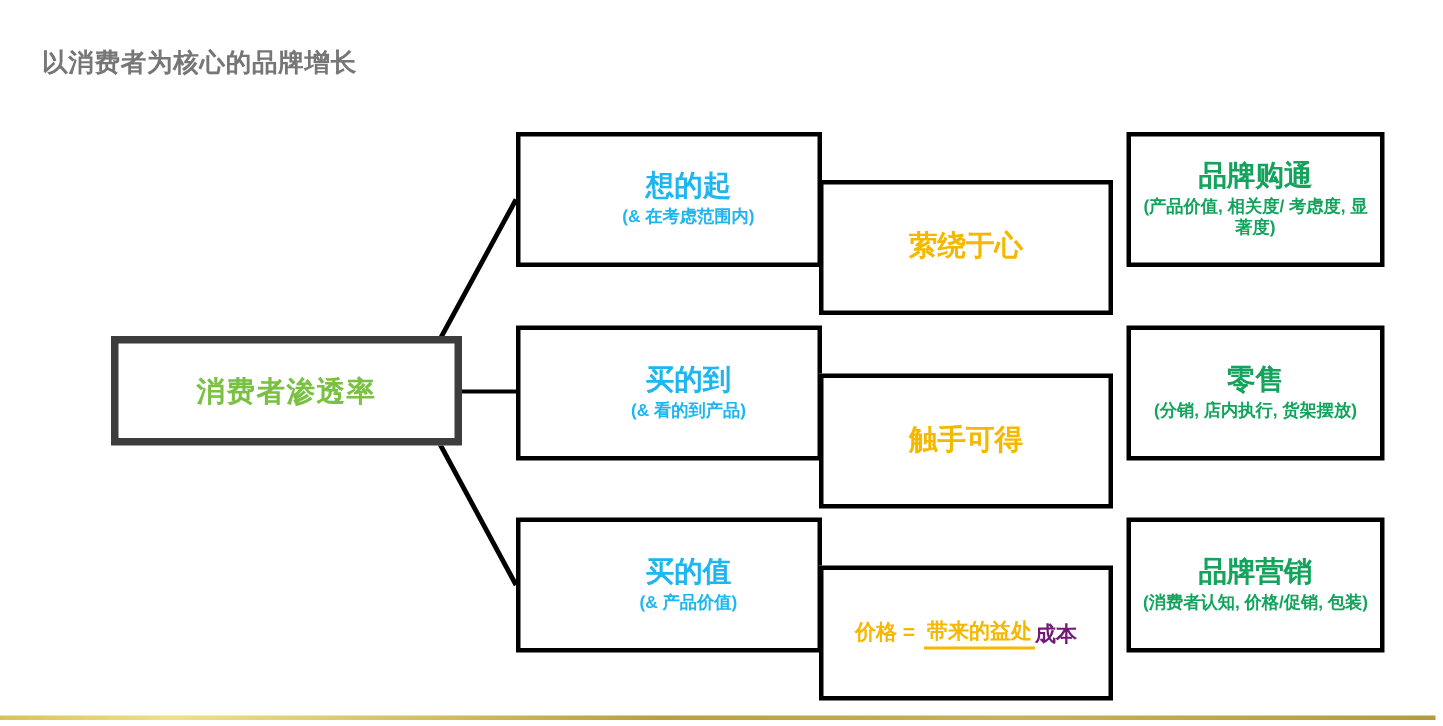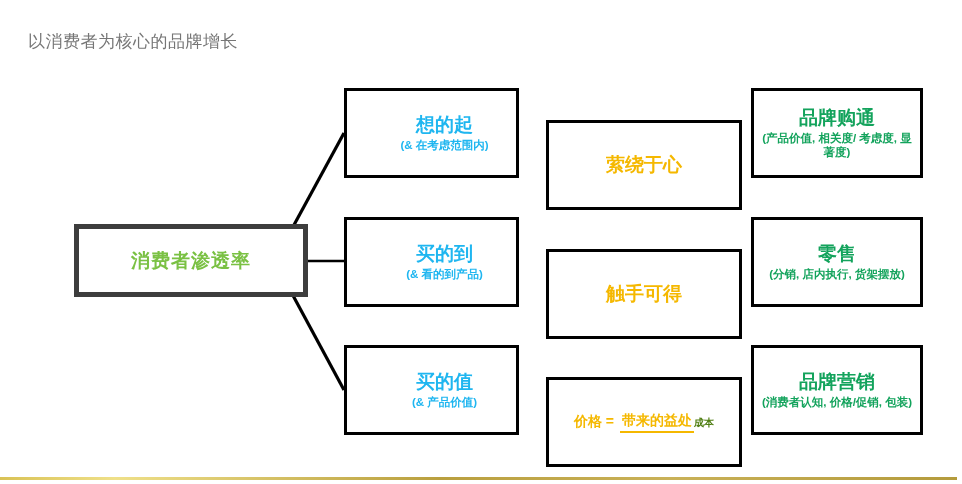--- a/index.html
+++ b/index.html
@@ -22,21 +22,21 @@
     height: 484px;
     background: #ffffff;
   }
 
   
   .slide-title {
     position: absolute;
     left: 28px;
     top: 30px;
     font-size: 17px;
-    font-weight: normal;
+    font-weight: bold;
     color: #767676;
     letter-spacing: 0.5px;
     white-space: nowrap;
   }
 
   
   .connectors {
     position: absolute;
     left: 0; top: 0;
     width: 962px;
@@ -93,21 +93,21 @@
     line-height: 1.25;
     margin-top: 2px;
   }
 
   
   .col-a .main, .col-a .sub { color: #1fb6f0; }
   .col-b .main, .col-b .sub { color: #f5b800; }
   .col-c .main, .col-c .sub { color: #13a35c; }
 
   
-  .c-a { left: 344px; width: 175px; padding-left: 32px; }
+  .c-a { left: 344px; width: 204px; padding-left: 32px; }
   .c-b { left: 546px; width: 196px; margin-top: 32px; }
   .c-c { left: 751px; width: 172px; }
 
   .r-1 { top: 88px;  height: 90px; }
   .r-2 { top: 217px; height: 90px; }
   .r-3 { top: 345px; height: 90px; }
 
   
   .col-b .main { font-size: 19px; }
   .col-b.r-3 { }
@@ -132,23 +132,23 @@
   }
   .fraction .num {
     font-size: 14px;
     font-weight: bold;
     color: #f5b800;
     border-bottom: 2px solid #f5b800;
     padding: 0 2px 1px 2px;
     white-space: nowrap;
   }
   .fraction .den {
-    font-size: 10px;
-    font-weight: bold;
-    color: #4d7c0f;
+    font-size: 14px;
+    font-weight: bold;
+    color: #701a75;
     padding-top: 1px;
     white-space: nowrap;
   }
 
   
   .gold-rule {
     position: absolute;
     left: 0;
     top: 477px;
     width: 957px;

